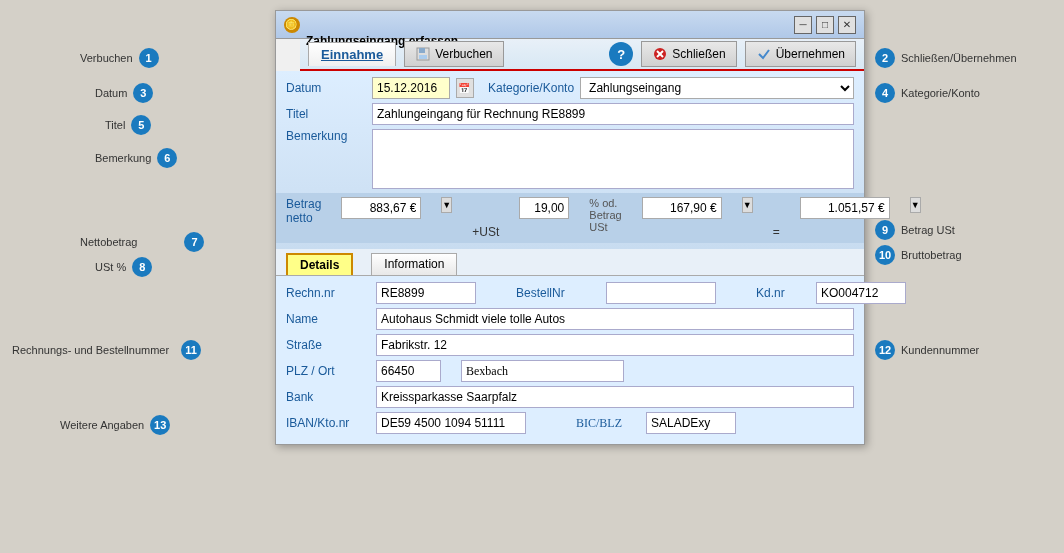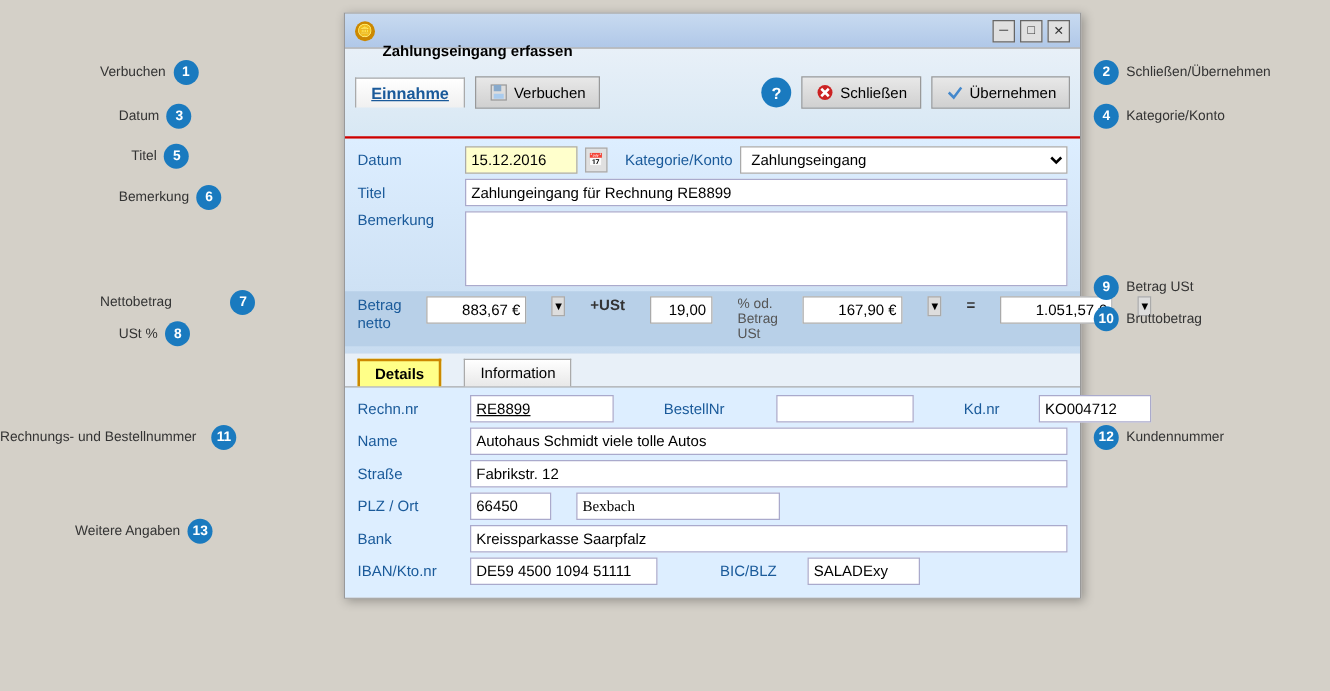--- a/index.html
+++ b/index.html
@@ -96,25 +96,26 @@
       align-items: center;
       justify-content: center;
       font-size: 10px;
       color: #333;
     }
     .titlebar-btn.close-btn { background: #e0e0e0; }
 
     
     .toolbar {
       background: linear-gradient(to bottom, #e8f0f8 0%, #d8e8f4 100%);
-      padding: 22px 8px;
+      padding: 2px 8px;
       display: flex;
       align-items: center;
       gap: 8px;
       border-bottom: 2px solid #c00;
+      margin-left: 24px;
     }
     .tab-einnahme {
       background: linear-gradient(to bottom, #ffffff 0%, #f0f0f0 100%);
       border: 1px solid #aaa;
       border-bottom: none;
       padding: 4px 12px;
       font-size: 13px;
       font-weight: bold;
       color: #1a5a9a;
       cursor: pointer;
@@ -164,21 +165,21 @@
       margin-bottom: 4px;
       gap: 6px;
     }
     .form-label {
       color: #1a5a9a;
       font-size: 12px;
       width: 80px;
       flex-shrink: 0;
     }
     .form-input-date {
-      width: 90px;
+      width: 78px;
       background: #ffffcc;
       border: 1px solid #aaa;
       padding: 2px 4px;
       font-size: 12px;
       height: 22px;
     }
     .cal-btn {
       width: 18px;
       height: 20px;
       background: #e0e0e0;
@@ -230,21 +231,21 @@
     .betrag-input {
       width: 80px;
       border: 1px solid #aaa;
       background: white;
       padding: 2px 4px;
       font-size: 12px;
       height: 22px;
       text-align: right;
     }
     .betrag-unit { font-size: 11px; color: #555; }
-    .betrag-operator { font-size: 12px; color: #333; font-weight: bold; }
+    .betrag-operator { font-size: 12px; color: #333; font-weight: normal; margin-top: 28px; }
     .betrag-result {
       width: 90px;
       border: 1px solid #aaa;
       background: white;
       padding: 2px 4px;
       font-size: 12px;
       height: 22px;
       text-align: right;
     }
     .betrag-small-btn {
@@ -343,21 +344,21 @@
 <div class="annotation" style="left: 80px; top: 232px; gap: 47px;">
   <span class="annotation-label">Nettobetrag</span>
   <span class="annotation-bubble">7</span>
 </div>
 
 <div class="annotation" style="left: 95px; top: 257px;">
   <span class="annotation-label">USt %</span>
   <span class="annotation-bubble">8</span>
 </div>
 
-<div class="annotation" style="left: 0px; top: 340px; gap: 12px;">
+<div class="annotation" style="left: 12px; top: 340px; gap: 12px;">
   <span class="annotation-label">Rechnungs- und Bestellnummer</span>
   <span class="annotation-bubble">11</span>
 </div>
 
 <div class="annotation" style="left: 60px; top: 415px;">
   <span class="annotation-label">Weitere Angaben</span>
   <span class="annotation-bubble">13</span>
 </div>
 
 <div class="annotation" style="left: 875px; top: 48px;">
@@ -474,21 +475,21 @@
     <div class="tab-bar">
       <div class="tab-item active-yellow">Details</div>
       <div class="tab-item">Information</div>
     </div>
   </div>
 
   <div class="details-panel">
 
     <div class="detail-row">
       <span class="detail-label">Rechn.nr</span>
-      <input class="detail-input" style="width: 115px; text-decoration: underline;" type="text" value="RE8899">
+      <input class="detail-input" style="width: 100px;" type="text" value="RE8899">
       <span style="width:20px;"></span>
       <span class="detail-label">BestellNr</span>
       <input class="detail-input" style="width: 110px;" type="text" value="">
       <span style="width:10px;"></span>
       <span class="detail-label" style="width:40px;">Kd.nr</span>
       <input class="detail-input" style="width: 90px;" type="text" value="KO004712">
     </div>
 
     <div class="detail-row">
       <span class="detail-label">Name</span>
@@ -508,18 +509,18 @@
 
     <div class="detail-row">
       <span class="detail-label">Bank</span>
       <input class="detail-input-wide" type="text" value="Kreissparkasse Saarpfalz" style="">
     </div>
 
     <div class="detail-row">
       <span class="detail-label">IBAN/Kto.nr</span>
       <input class="detail-input" style="width: 150px;" type="text" value="DE59 4500 1094 51111">
       <span style="width:10px;"></span>
-      <span class="detail-label" style="width:50px;">BIC/BLZ</span>
+      <span class="detail-label" style="width:50px;font-family:Liberation Serif, serif;">BIC/BLZ</span>
       <input class="detail-input" style="width: 90px;" type="text" value="SALADExy">
     </div>
   </div>
 
 </div>
 
 </body></html>

